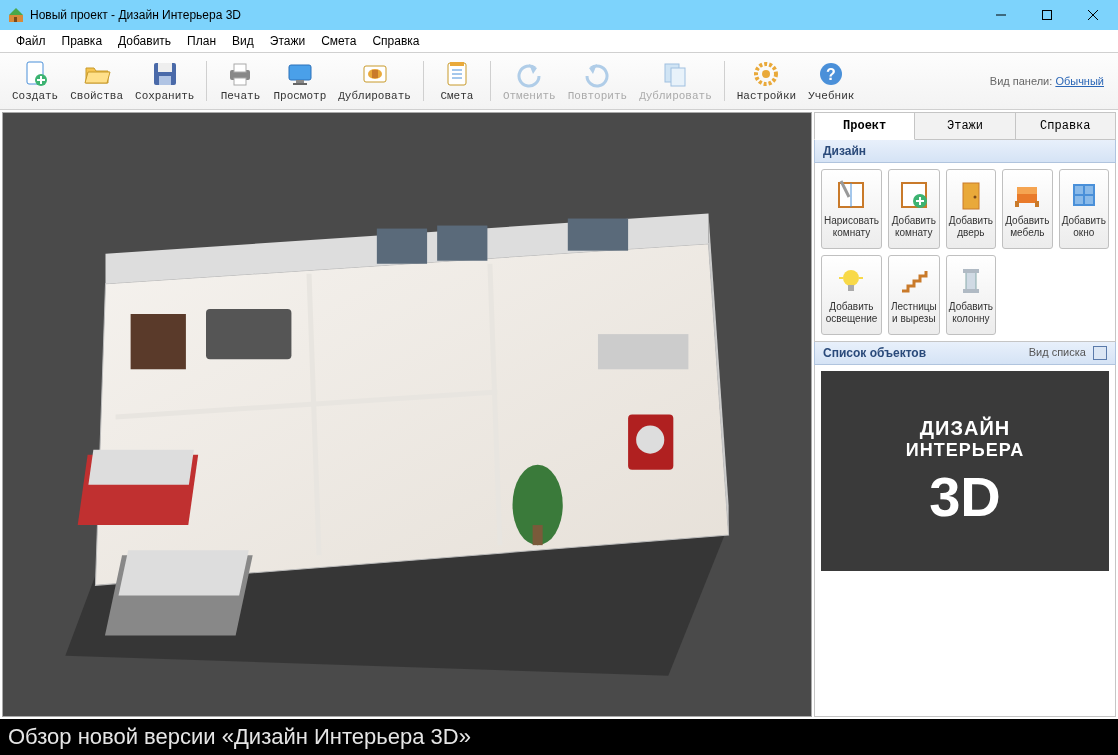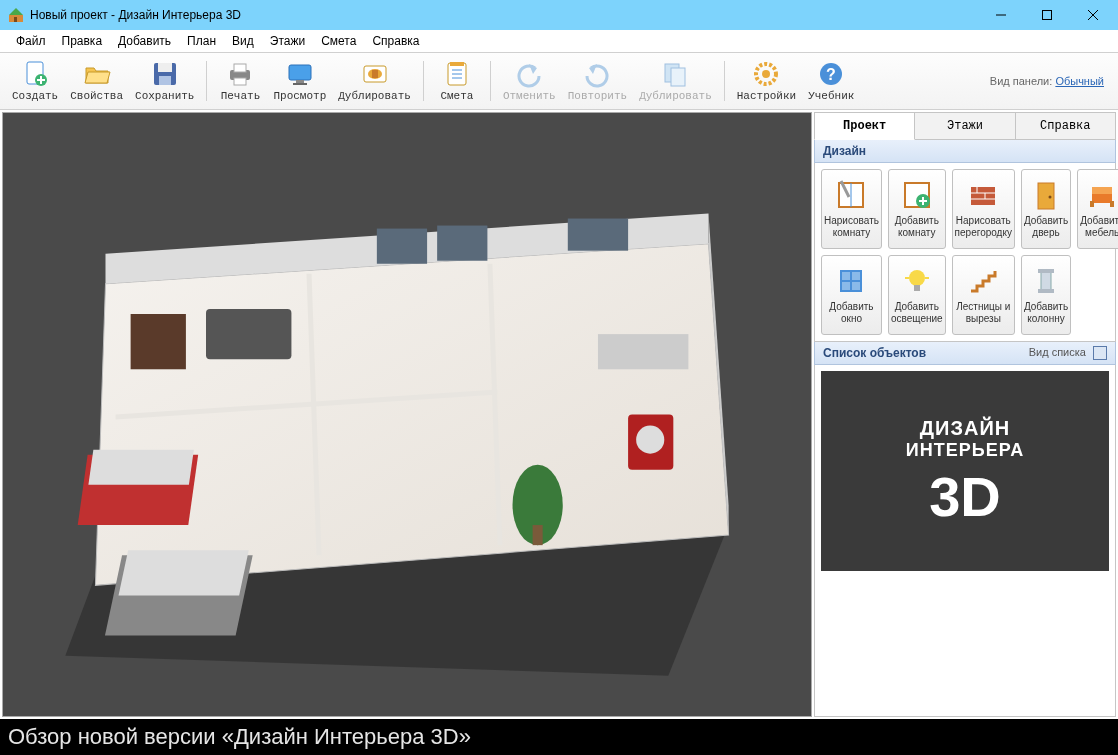--- a/index.html
+++ b/index.html
@@ -293,32 +293,20 @@
               <circle cx="22" cy="22" r="7" fill="#3cb371"></circle>
               <line x1="22" y1="18" x2="22" y2="26" stroke="#fff" stroke-width="2"></line>
               <line x1="18" y1="22" x2="26" y2="22" stroke="#fff" stroke-width="2"></line>
             </svg>
           </span>
         <span class="tlbl">Добавить комнату</span>
       </div>
       <div class="tool">
         <span class="tico">
             <svg width="32" height="32">
-              <rect x="4" y="8" width="24" height="18" fill="#c55a3a"></rect>
-              <line x1="4" y1="14" x2="28" y2="14" stroke="#fff"></line>
-              <line x1="4" y1="20" x2="28" y2="20" stroke="#fff"></line>
-              <line x1="10" y1="8" x2="10" y2="14" stroke="#fff"></line>
-              <line x1="18" y1="14" x2="18" y2="20" stroke="#fff"></line>
-            </svg>
-          </span>
-        <span class="tlbl">Нарисовать перегородку</span>
-      </div>
-      <div class="tool">
-        <span class="tico">
-            <svg width="32" height="32">
               <rect x="8" y="4" width="16" height="26" fill="#e9a93a" stroke="#c97a2a"></rect>
               <circle cx="20" cy="18" r="1.5" fill="#7a4a1a"></circle>
             </svg>
           </span>
         <span class="tlbl">Добавить дверь</span>
       </div>
       <div class="tool">
         <span class="tico">
             <svg width="32" height="32">
               <rect x="6" y="14" width="20" height="10" fill="#e97a2a"></rect>

